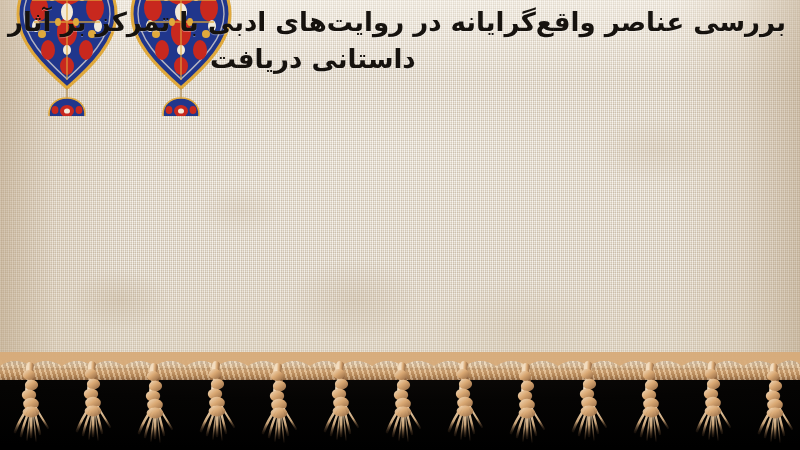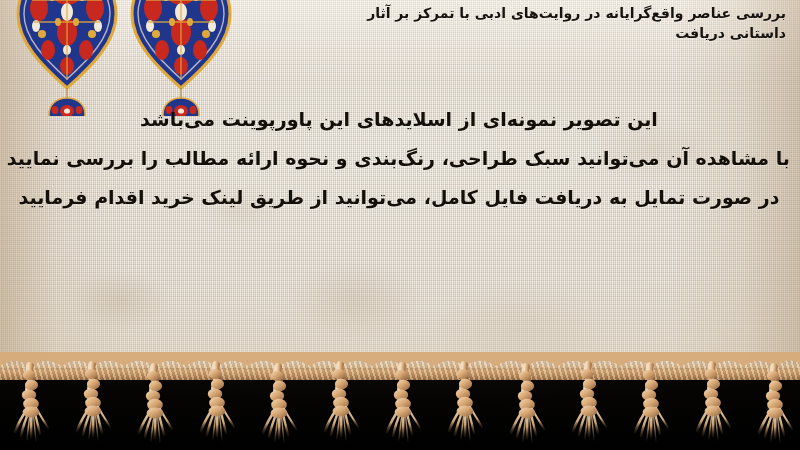--- a/index.html
+++ b/index.html
@@ -50,22 +50,22 @@
   }
 
   
   .ornament{position:absolute;top:-34px;width:118px;height:150px;}
   .ornament.left{left:8px;}
   .ornament.right{left:122px;}
 
   
   .title-block{
     position:absolute;right:14px;top:4px;width:576px;
-    text-align:right;color:#16120e;
-    font-size:14px;font-weight:bold;line-height:1.42;
+    text-align:left;color:#16120e;
+    font-size:26px;font-weight:bold;line-height:1.42;
     text-shadow:0 1px 0 rgba(255,255,255,.30);
     direction:rtl;
   }
   .title-block .t-line{display:block;white-space:nowrap;}
 
   .body-block{
     position:absolute;right:10px;top:110px;width:782px;
     text-align:center;color:#141009;
     font-size:19px;font-weight:bold;line-height:1.0;
     text-shadow:0 1px 0 rgba(255,255,255,.28);
@@ -188,25 +188,20 @@
         </g>
       <circle cx="59" cy="210" r="2.6" fill="#c8281e"></circle>
     </svg>
   </div>
 
   <div class="title-block">
     <span class="t-line">بررسی عناصر واقع‌گرایانه در روایت‌های ادبی با تمرکز بر آثار</span>
     <span class="t-line">داستانی دریافت</span>
   </div>
 
-  <div class="body-block">
-    <span class="b-line">این تصویر نمونه‌ای از اسلایدهای این پاورپوینت می‌باشد</span>
-    <span class="b-line">با مشاهده آن می‌توانید سبک طراحی، رنگ‌بندی و نحوه ارائه مطالب را بررسی نمایید</span>
-    <span class="b-line">در صورت تمایل به دریافت فایل کامل، می‌توانید از طریق لینک خرید اقدام فرمایید</span>
-  </div>
 
   <div class="black-area"></div>
   <div class="cord-band"></div>
   <div class="fringe-layer">
     <svg width="800" height="98" viewBox="0 0 800 98">
       <defs>
         <linearGradient id="knotG" x1="0" y1="0" x2="1" y2="1">
           <stop offset="0%" stop-color="#f3dcbe"></stop>
           <stop offset="45%" stop-color="#d9a873"></stop>
           <stop offset="100%" stop-color="#8e6440"></stop>

